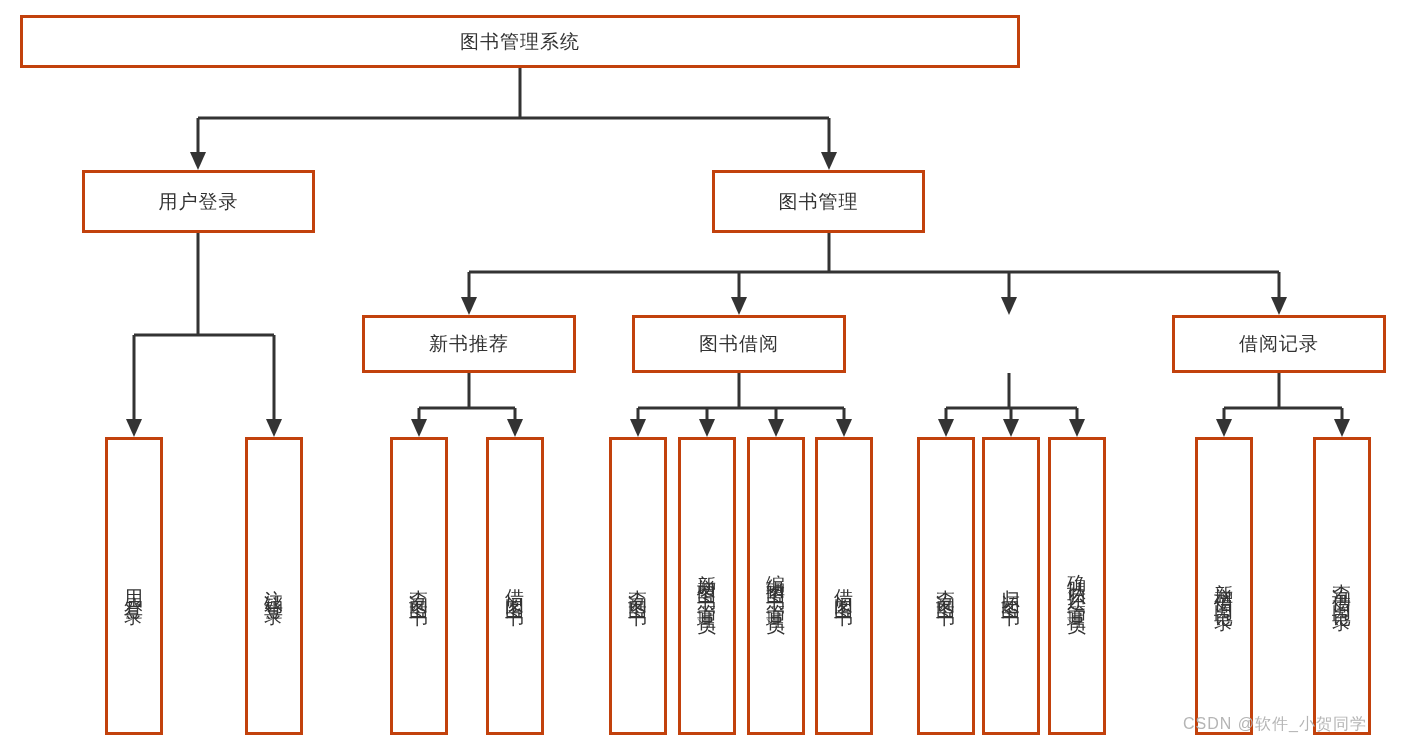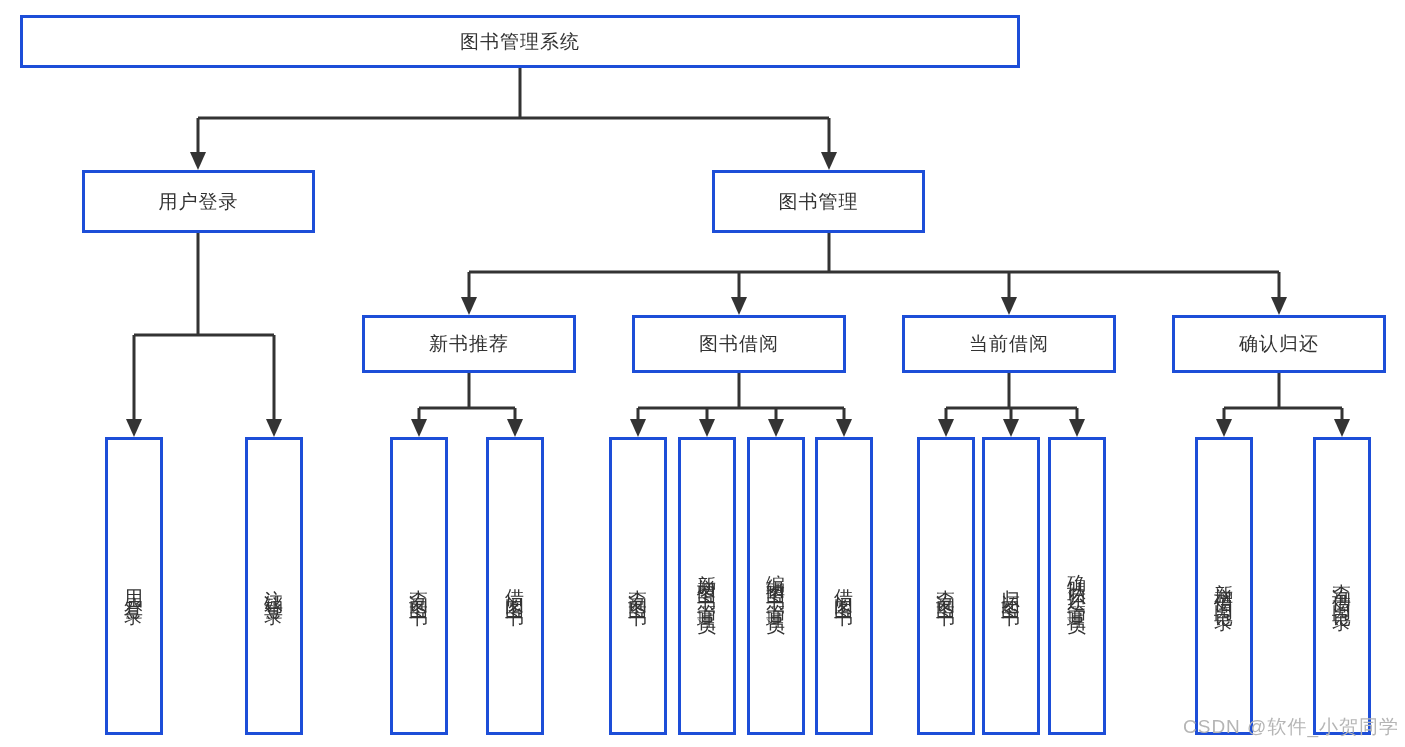--- a/index.html
+++ b/index.html
@@ -1,34 +1,34 @@
 <!DOCTYPE html>
 <html><head>
 <meta charset="utf-8">
 <style>
   html,body{margin:0;padding:0;background:#ffffff;}
   #stage{
     position:relative;width:1405px;height:747px;background:#ffffff;
     font-family:"Liberation Sans","DejaVu Sans",sans-serif;overflow:hidden;
   }
   .node{
-    position:absolute;box-sizing:border-box;border:3px solid #1d4ed8;background:#ffffff;
+    position:absolute;box-sizing:border-box;border:3px solid #c2410c;background:#ffffff;
     display:flex;align-items:center;justify-content:center;
     color:#333333;font-size:19px;letter-spacing:1px;white-space:nowrap;z-index:2;
   }
   .node.v{
     writing-mode:vertical-rl;text-orientation:mixed;
     font-size:19px;letter-spacing:6px;line-height:1;
   }
   #connectors{position:absolute;left:0;top:0;width:1405px;height:747px;z-index:1;}
   #connectors path{stroke:#333333;stroke-width:3;fill:none;}
   #connectors polygon{fill:#333333;stroke:none;}
   .watermark{
     position:absolute;left:1183px;top:714px;z-index:3;
-    color:#b5b5b5;font-size:19px;letter-spacing:1px;white-space:nowrap;
+    color:#b5b5b5;font-size:16px;letter-spacing:1px;white-space:nowrap;
   }
 </style>
 </head>
 <body>
 
 <div id="stage">
 
   <svg id="connectors" viewBox="0 0 1405 747" xmlns="http://www.w3.org/2000/svg">
 
     <g>
@@ -79,22 +79,21 @@
     </g>
   </svg>
 
   <div class="node" style="left:20px;top:15px;width:1000px;height:53px">图书管理系统</div>
 
   <div class="node" style="left:82px;top:170px;width:233px;height:63px">用户登录</div>
   <div class="node" style="left:712px;top:170px;width:213px;height:63px">图书管理</div>
 
   <div class="node" style="left:632px;top:315px;width:214px;height:58px">图书借阅</div>
   <div class="node" style="left:362px;top:315px;width:214px;height:58px">新书推荐</div>
-  <div class="node" style="left:902px;top:315px;width:214px;height:58px">当前借阅</div>
-  <div class="node" style="left:1172px;top:315px;width:214px;height:58px">确认归还</div>
+  <div class="node" style="left:1172px;top:315px;width:214px;height:58px">借阅记录</div>
 
   <div class="node v" style="left:105px;top:437px;width:58px;height:298px">用户登录</div>
   <div class="node v" style="left:245px;top:437px;width:58px;height:298px">注销登录</div>
 
   <div class="node v" style="left:390px;top:437px;width:58px;height:298px">查询图书</div>
   <div class="node v" style="left:486px;top:437px;width:58px;height:298px">借阅图书</div>
 
   <div class="node v" style="left:609px;top:437px;width:58px;height:298px">查询图书</div>
   <div class="node v" style="left:678px;top:437px;width:58px;height:298px">新增图书（管理员）</div>
   <div class="node v" style="left:747px;top:437px;width:58px;height:298px">编辑图书（管理员）</div>

